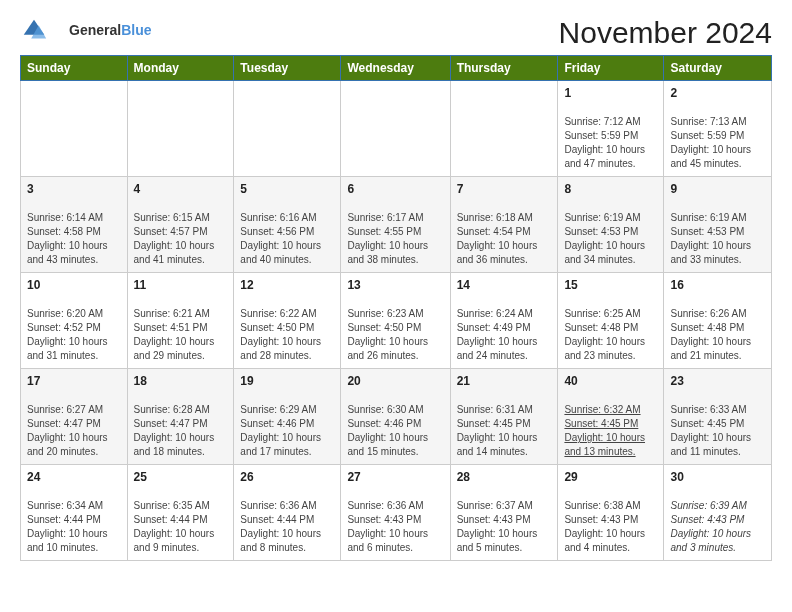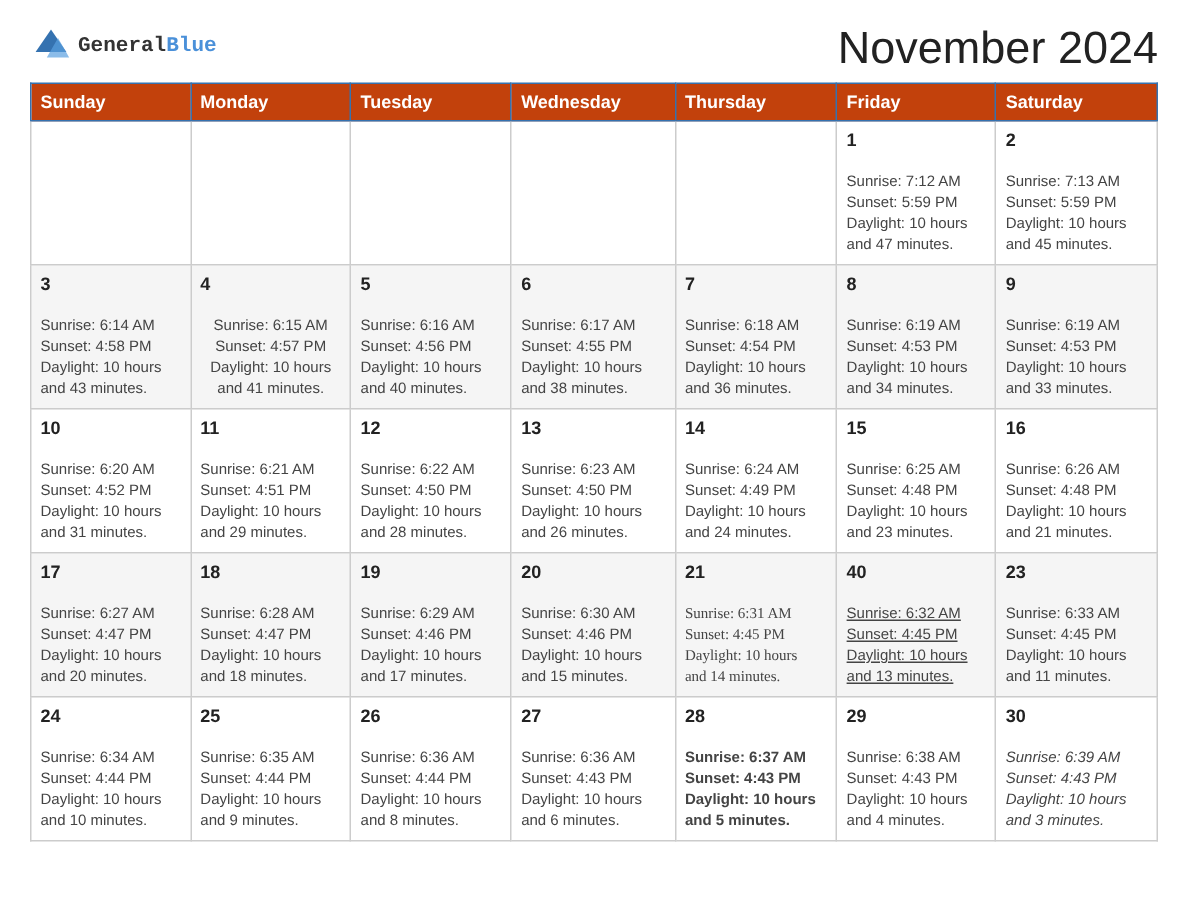--- a/index.html
+++ b/index.html
@@ -12,22 +12,21 @@
     }
     .header-area {
       display: flex;
       justify-content: space-between;
       align-items: flex-start;
       margin-bottom: 4px;
     }
     .logo {
       display: flex;
       align-items: center;
-      gap: 4px;
-      font-family: Liberation Mono, monospace;
+      gap: 21px;
     }
     .logo-icon {
       width: 28px;
       height: 28px;
     }
     .title-area {
       text-align: right;
     }
     .month-title {
       font-size: 30px;
@@ -40,21 +39,21 @@
       color: #555;
       margin-top: 2px;
     }
     .calendar-table {
       width: 100%;
       border-collapse: collapse;
       margin-top: 6px;
       font-size: 10.5px;
     }
     .calendar-table thead tr th {
-      background-color: #c2410c;
+      background-color: #4d7c0f;
       color: #fff;
       text-align: left;
       padding: 5px 6px;
       font-size: 12px;
       font-weight: bold;
       border: 1px solid #3572b0;
     }
     .calendar-table tbody tr td {
       vertical-align: top;
       padding: 5px 6px;
@@ -140,21 +139,21 @@
       <tr>
         <td>
           <span class="day-num">3</span>
           <div class="day-info" style="white-space: pre-line;">Sunrise: 6:14 AM
 Sunset: 4:58 PM
 Daylight: 10 hours
 and 43 minutes.</div>
         </td>
         <td>
           <span class="day-num">4</span>
-          <div class="day-info" style="white-space: pre-line; text-align: center;">Sunrise: 6:15 AM
+          <div class="day-info" style="white-space: pre-line;">Sunrise: 6:15 AM
 Sunset: 4:57 PM
 Daylight: 10 hours
 and 41 minutes.</div>
         </td>
         <td>
           <span class="day-num">5</span>
           <div class="day-info" style="white-space: pre-line;">Sunrise: 6:16 AM
 Sunset: 4:56 PM
 Daylight: 10 hours
 and 40 minutes.</div>
@@ -263,21 +262,21 @@
         </td>
         <td>
           <span class="day-num">20</span>
           <div class="day-info" style="white-space: pre-line;">Sunrise: 6:30 AM
 Sunset: 4:46 PM
 Daylight: 10 hours
 and 15 minutes.</div>
         </td>
         <td>
           <span class="day-num">21</span>
-          <div class="day-info" style="white-space: pre-line; font-family: Liberation Serif, serif;">Sunrise: 6:31 AM
+          <div class="day-info" style="white-space: pre-line;">Sunrise: 6:31 AM
 Sunset: 4:45 PM
 Daylight: 10 hours
 and 14 minutes.</div>
         </td>
         <td>
           <span class="day-num">40</span>
           <div class="day-info" style="white-space: pre-line; text-decoration: underline;">Sunrise: 6:32 AM
 Sunset: 4:45 PM
 Daylight: 10 hours
 and 13 minutes.</div>
@@ -314,21 +313,21 @@
         </td>
         <td>
           <span class="day-num">27</span>
           <div class="day-info" style="white-space: pre-line;">Sunrise: 6:36 AM
 Sunset: 4:43 PM
 Daylight: 10 hours
 and 6 minutes.</div>
         </td>
         <td>
           <span class="day-num">28</span>
-          <div class="day-info" style="white-space: pre-line; font-weight: bold;">Sunrise: 6:37 AM
+          <div class="day-info" style="white-space: pre-line;">Sunrise: 6:37 AM
 Sunset: 4:43 PM
 Daylight: 10 hours
 and 5 minutes.</div>
         </td>
         <td>
           <span class="day-num">29</span>
           <div class="day-info" style="white-space: pre-line;">Sunrise: 6:38 AM
 Sunset: 4:43 PM
 Daylight: 10 hours
 and 4 minutes.</div>

